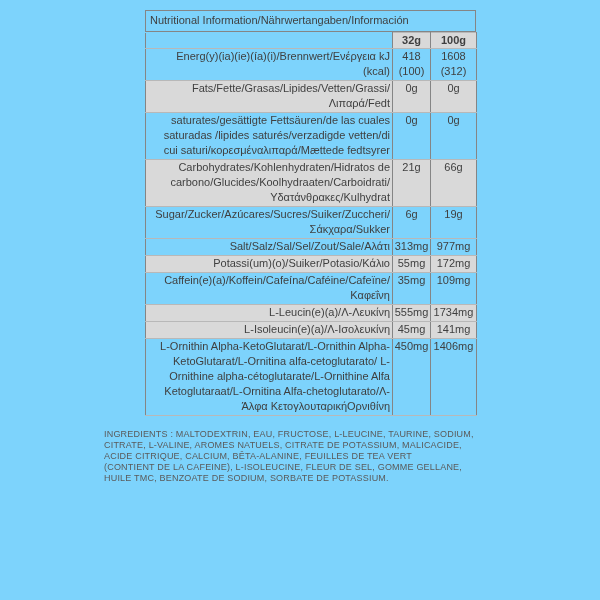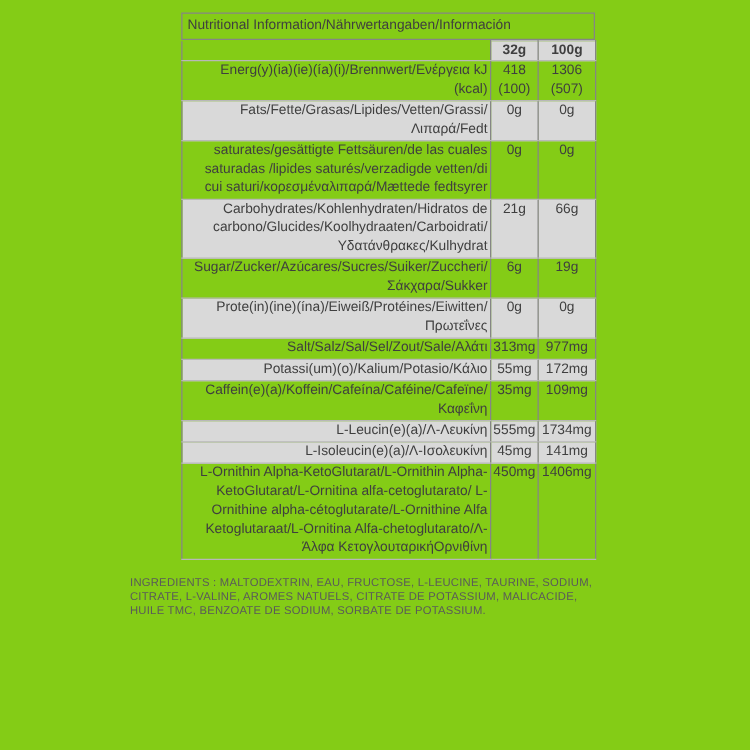--- a/index.html
+++ b/index.html
@@ -1,17 +1,17 @@
 <!DOCTYPE html>
 <html style="--shade: #d9d9d9; --border-v: #858585; --border-h: #b8b8b8; --text: #3f3f3f; --ing-text: #5a5a5a;"><head>
 <meta charset="utf-8">
 <style>
   html,body { margin:0; padding:0; background:#ffffff; }
   .page {
-    position:relative; width:600px; height:600px; background:#84cc16;
+    position:relative; width:600px; height:600px; background:#7dd3fc;
     font-family:"Liberation Sans", sans-serif; color:var(--text,#3f3f3f);
     overflow:hidden;
   }
   .content { position:absolute; left:0; top:10px; width:600px; }
 
   .panel { margin-left:145px; width:331px; }
 
   .title-box {
     box-sizing:border-box;
     border:1px solid var(--border-v,#7f7f7f);
@@ -73,21 +73,21 @@
           <tr>
             <th class="lbl"></th>
             <th class="val shade">32g</th>
             <th class="val shade">100g</th>
           </tr>
         </thead>
         <tbody id="rows-body">
             <tr>
               <td class="lbl">Energ(y)(ia)(ie)(ía)(i)/Brennwert/Ενέργεια kJ (kcal)</td>
               <td class="val">418 (100)</td>
-              <td class="val">1306 (507)</td>
+              <td class="val">1608 (312)</td>
             </tr>
             <tr class="shade">
               <td class="lbl">Fats/Fette/Grasas/Lipides/Vetten/Grassi/Λιπαρά/Fedt</td>
               <td class="val">0g</td>
               <td class="val">0g</td>
             </tr>
             <tr>
               <td class="lbl">saturates/gesättigte Fettsäuren/de las cuales saturadas /lipides saturés/verzadigde vetten/di cui saturi/κορεσμέναλιπαρά/Mættede fedtsyrer</td>
               <td class="val">0g</td>
               <td class="val">0g</td>
@@ -95,32 +95,27 @@
             <tr class="shade">
               <td class="lbl">Carbohydrates/Kohlenhydraten/Hidratos de carbono/Glucides/Koolhydraaten/Carboidrati/Υδατάνθρακες/Kulhydrat</td>
               <td class="val">21g</td>
               <td class="val">66g</td>
             </tr>
             <tr>
               <td class="lbl">Sugar/Zucker/Azúcares/Sucres/Suiker/Zuccheri/Σάκχαρα/Sukker</td>
               <td class="val">6g</td>
               <td class="val">19g</td>
             </tr>
-            <tr class="shade">
-              <td class="lbl">Prote(in)(ine)(ína)/Eiweiß/Protéines/Eiwitten/Πρωτεΐνες</td>
-              <td class="val">0g</td>
-              <td class="val">0g</td>
-            </tr>
             <tr>
               <td class="lbl">Salt/Salz/Sal/Sel/Zout/Sale/Αλάτι</td>
               <td class="val">313mg</td>
               <td class="val">977mg</td>
             </tr>
             <tr class="shade">
-              <td class="lbl">Potassi(um)(o)/Kalium/Potasio/Κάλιο</td>
+              <td class="lbl">Potassi(um)(o)/Suiker/Potasio/Κάλιο</td>
               <td class="val">55mg</td>
               <td class="val">172mg</td>
             </tr>
             <tr>
               <td class="lbl">Caffein(e)(a)/Koffein/Cafeína/Caféine/Cafeïne/Καφεΐνη</td>
               <td class="val">35mg</td>
               <td class="val">109mg</td>
             </tr>
             <tr class="shade">
               <td class="lbl">L-Leucin(e)(a)/Λ-Λευκίνη</td>
@@ -138,17 +133,19 @@
               <td class="val">1406mg</td>
             </tr>
           </tbody>
       </table>
 
     </div>
 
     <div class="ingredients" id="ingredients">
         <div>INGREDIENTS : MALTODEXTRIN, EAU, FRUCTOSE, L-LEUCINE, TAURINE, SODIUM,</div>
         <div>CITRATE, L-VALINE, AROMES NATUELS, CITRATE DE POTASSIUM, MALICACIDE,</div>
+        <div>ACIDE CITRIQUE, CALCIUM, BÊTA-ALANINE, FEUILLES DE TEA VERT</div>
+        <div>(CONTIENT DE LA CAFEINE), L-ISOLEUCINE, FLEUR DE SEL, GOMME GELLANE,</div>
         <div>HUILE TMC, BENZOATE DE SODIUM, SORBATE DE POTASSIUM.</div>
       </div>
 
   </div>
 </div>
 
 </body></html>

